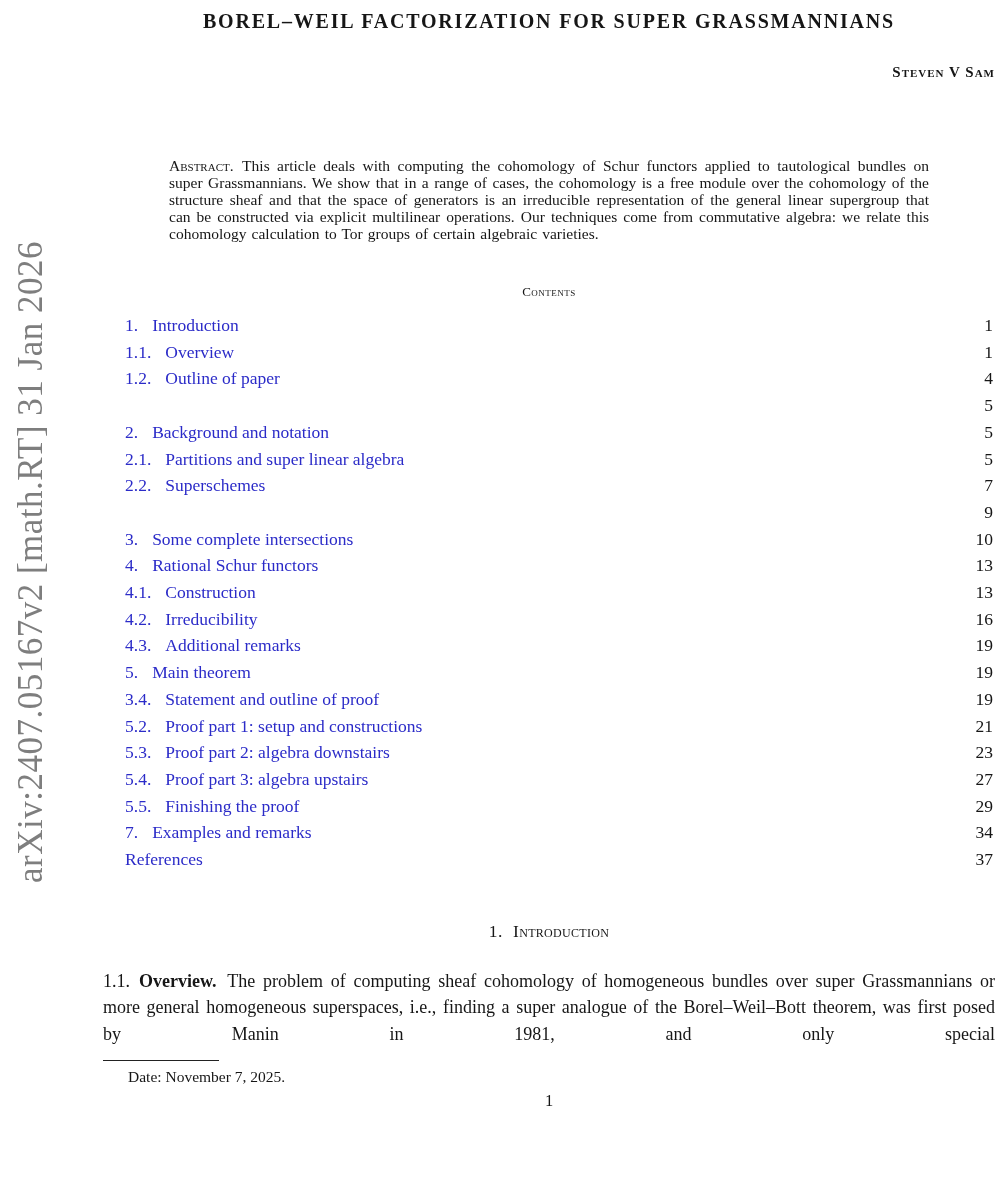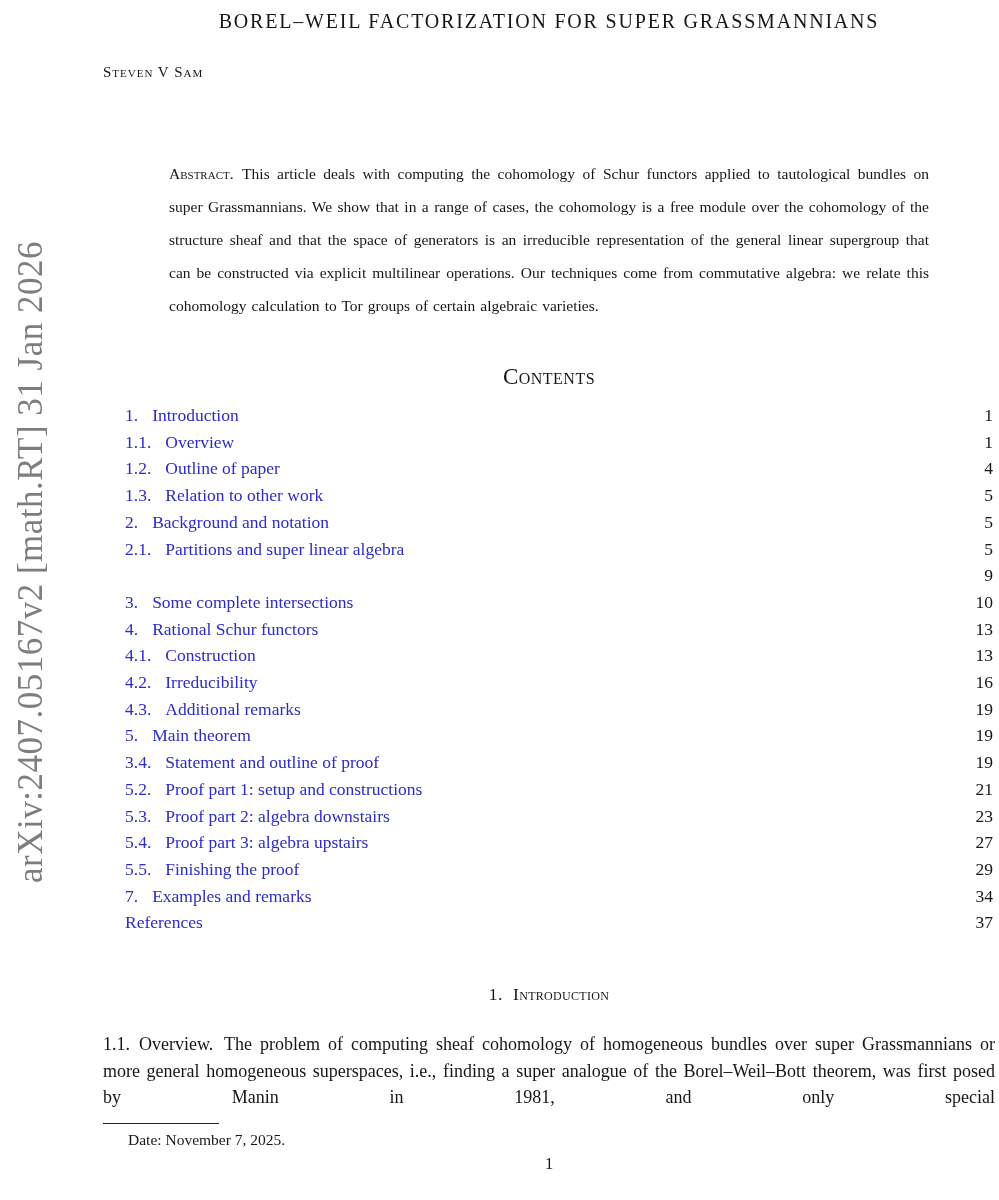--- a/index.html
+++ b/index.html
@@ -32,47 +32,48 @@
   .content {
     position: absolute;
     left: 103px; top: 0;
     width: 892px;
   }
 
   .paper-title {
     margin: 0; padding-top: 8px;
     text-align: center;
     font-size: 20px;
-    font-weight: normal;
+    font-weight: bold;
     letter-spacing: 1.8px;
     line-height: 26px;
   }
 
   .paper-author {
     margin-top: 30px;
-    text-align: left;
+    text-align: right;
     font-variant: small-caps;
     font-size: 15px;
     letter-spacing: 1px;
+    font-weight: bold;
   }
 
   .abstract {
     margin: 76px 66px 16px 66px;
     font-size: 15.5px;
-    line-height: 33px;
+    line-height: 17px;
     text-align: justify;
     word-spacing: 1.2px;
   }
   .abstract-label { font-variant: small-caps; margin-right: 0.55em; }
 
   .contents-heading {
     margin-top: 42px;
     text-align: center;
     font-variant: small-caps;
-    font-size: 23px;
+    font-size: 13px;
     letter-spacing: 0.5px;
   }
 
   .toc {
     margin-top: 12px;
     padding-left: 22px;
     padding-right: 2px;
     font-size: 17.5px;
   }
   .toc-row { display: flex; align-items: baseline; line-height: 26.7px; }
@@ -93,21 +94,21 @@
 
   .body-par {
     margin: 26px 0 0 0;
     font-size: 18px;
     line-height: 26.6px;
     text-align: justify;
     text-align-last: justify;
     word-spacing: 1.8px;
   }
   .subsec-num { margin-right: 0.5em; }
-  .subsec-title { font-weight: normal; margin-right: 0.6em; }
+  .subsec-title { font-weight: bold; margin-right: 0.6em; }
 
   .footnote { margin-top: 12px; }
   .footnote-rule { width: 116px; height: 0; border-top: 1.5px solid #222; }
   .date-line { margin-top: 7px; padding-left: 25px; font-size: 15.5px; }
   .date-label { }
 
   .page-number { margin-top: 5px; text-align: center; font-size: 16.5px; }
 </style>
 </head>
 <body>
@@ -137,37 +138,41 @@
     <span class="toc-page">1</span>
   </div>
 
   <div class="toc-row">
     <a class="toc-link"><span class="toc-num">1.2.</span><span class="toc-title">Outline of paper</span></a>
     <span class="toc-fill"></span>
     <span class="toc-page">4</span>
   </div>
 
   <div class="toc-row">
-    <a class="toc-link"><span class="toc-num">1.3.</span><span class="toc-title">Relation to other work</span></a>
     <span class="toc-fill"></span>
     <span class="toc-page">5</span>
   </div>
 
   <div class="toc-row">
     <a class="toc-link"><span class="toc-num">2.</span><span class="toc-title">Background and notation</span></a>
     <span class="toc-fill"></span>
     <span class="toc-page">5</span>
   </div>
 
   <div class="toc-row">
     <a class="toc-link"><span class="toc-num">2.1.</span><span class="toc-title">Partitions and super linear algebra</span></a>
     <span class="toc-fill"></span>
     <span class="toc-page">5</span>
   </div>
 
+  <div class="toc-row">
+    <a class="toc-link"><span class="toc-num">2.2.</span><span class="toc-title">Superschemes</span></a>
+    <span class="toc-fill"></span>
+    <span class="toc-page">7</span>
+  </div>
 
   <div class="toc-row">
     <span class="toc-fill"></span>
     <span class="toc-page">9</span>
   </div>
 
   <div class="toc-row">
     <a class="toc-link"><span class="toc-num">3.</span><span class="toc-title">Some complete intersections</span></a>
     <span class="toc-fill"></span>
     <span class="toc-page">10</span>

